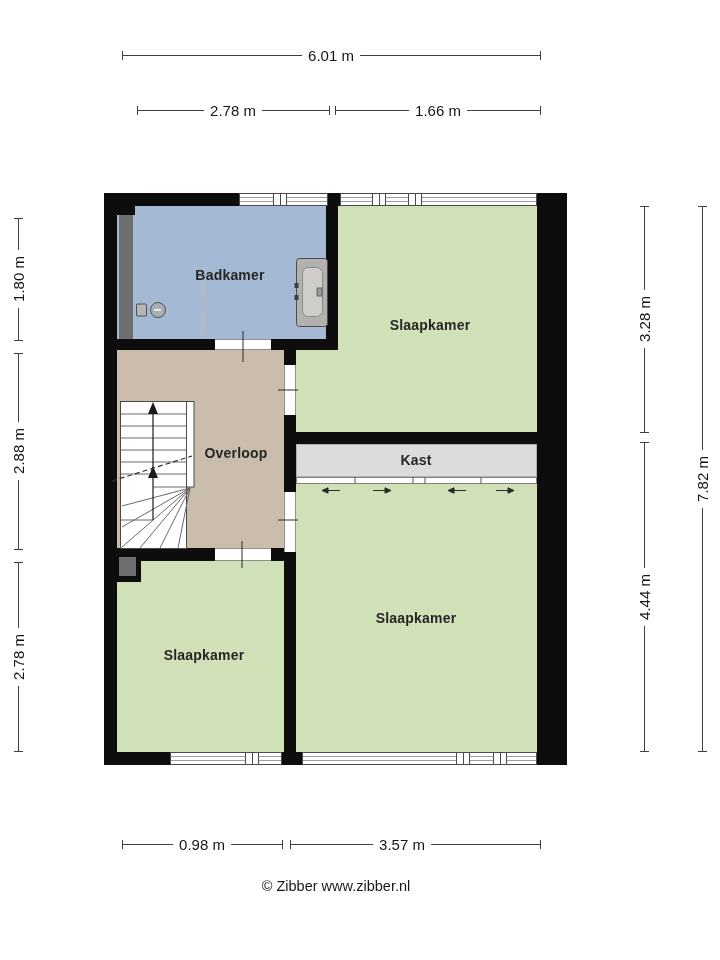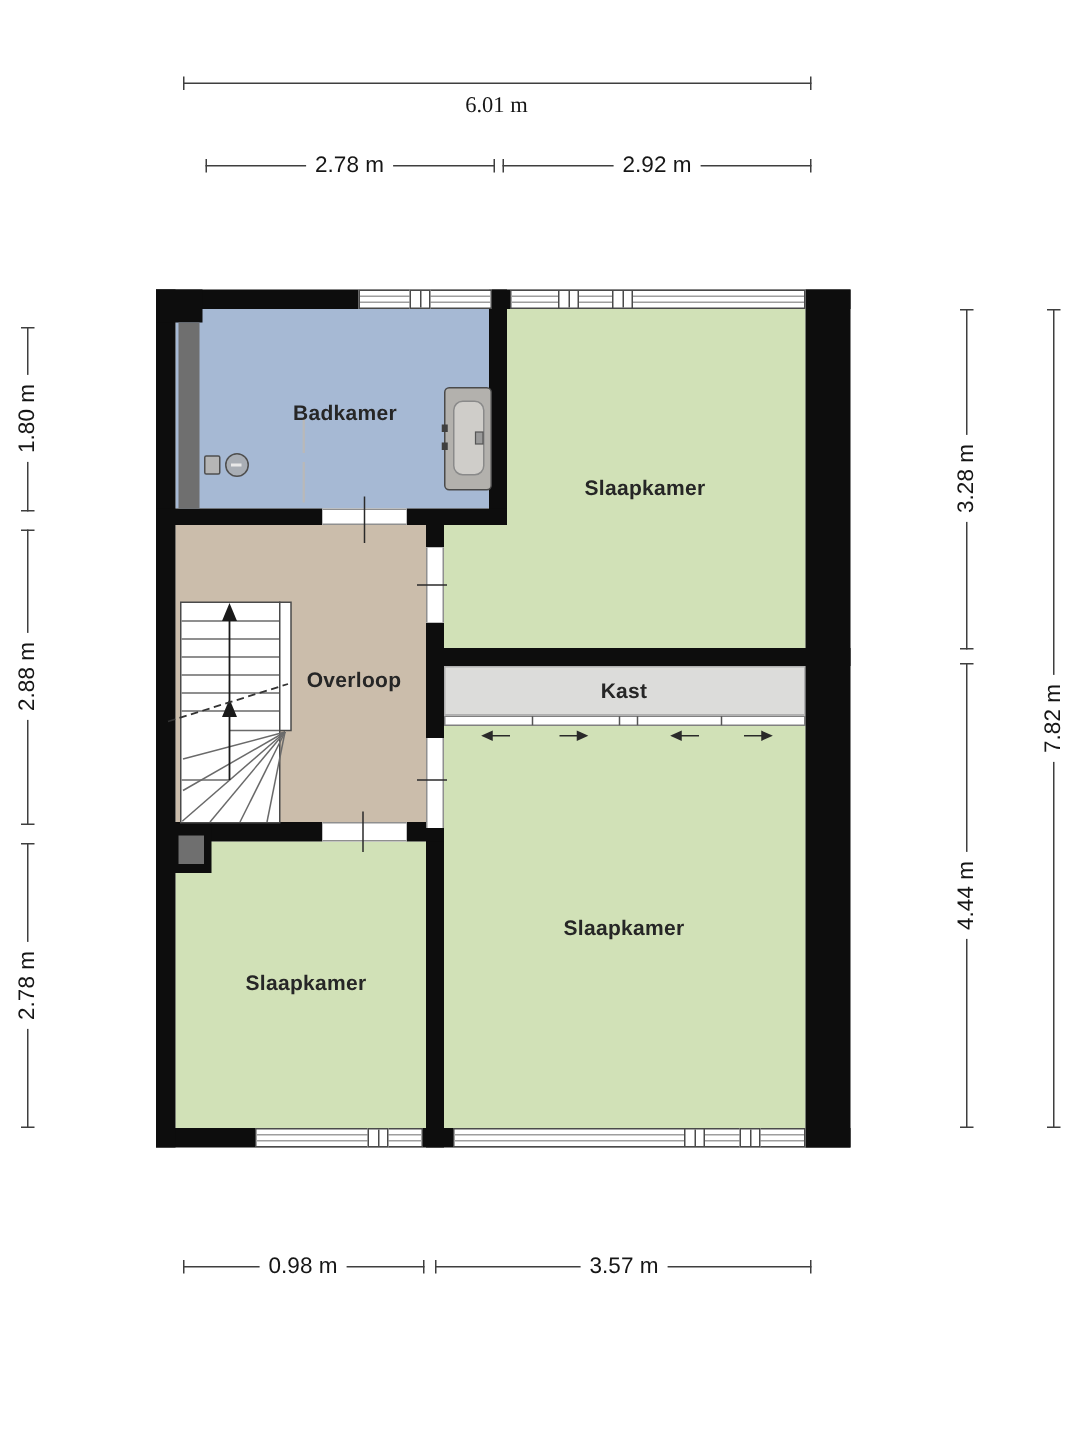--- a/index.html
+++ b/index.html
@@ -179,32 +179,32 @@
   <div class="rlabel" style="left:430px;top:325px;">Slaapkamer</div>
   <div class="rlabel" style="left:236px;top:453px;">Overloop</div>
   <div class="rlabel" style="left:416px;top:460px;">Kast</div>
   <div class="rlabel" style="left:204px;top:655px;">Slaapkamer</div>
   <div class="rlabel" style="left:416px;top:618px;">Slaapkamer</div>
 
   <div class="hline" style="left:122px;top:55px;width:419px;">
     <div class="tick-h" style="left:0;"></div>
       <div class="tick-h" style="right:0;"></div>
   </div>
-  <div class="dimlabel" style="left:331px;top:71px;font-family:Liberation Serif, serif;">6.01 m</div>
+  <div class="dimlabel" style="left:331px;top:55px;">6.01 m</div>
 
   <div class="hline" style="left:137px;top:110px;width:193px;">
     <div class="tick-h" style="left:0;"></div>
       <div class="tick-h" style="right:0;"></div>
   </div>
   <div class="dimlabel" style="left:233px;top:110px;">2.78 m</div>
   <div class="hline" style="left:335px;top:110px;width:206px;">
     <div class="tick-h" style="left:0;"></div>
       <div class="tick-h" style="right:0;"></div>
   </div>
-  <div class="dimlabel" style="left:438px;top:110px;">2.92 m</div>
+  <div class="dimlabel" style="left:438px;top:110px;">1.66 m</div>
 
   <div class="vline" style="left:18px;top:218px;height:123px;">
     <div class="tick-v" style="top:0;"></div>
       <div class="tick-v" style="bottom:0;"></div>
   </div>
   <div class="vdimlabel" style="left:18px;top:279px;">1.80 m</div>
   <div class="vline" style="left:18px;top:353px;height:197px;">
     <div class="tick-v" style="top:0;"></div>
       <div class="tick-v" style="bottom:0;"></div>
   </div>
@@ -233,18 +233,19 @@
 
   <div class="hline" style="left:122px;top:844px;width:161px;">
     <div class="tick-h" style="left:0;"></div>
       <div class="tick-h" style="right:0;"></div>
   </div>
   <div class="dimlabel" style="left:202px;top:844px;">0.98 m</div>
   <div class="hline" style="left:290px;top:844px;width:251px;">
     <div class="tick-h" style="left:0;"></div>
       <div class="tick-h" style="right:0;"></div>
   </div>
-  <div class="dimlabel" style="left:416px;top:844px;">3.57 m</div>
+  <div class="dimlabel" style="left:402px;top:844px;">3.57 m</div>
 
   <div class="footer" style="top:877px;">
+    <div>© Zibber www.zibber.nl</div>
   </div>
 
 </div>
 
 </body></html>

